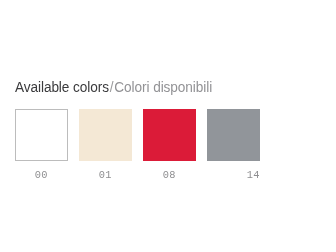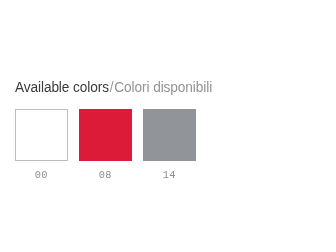--- a/index.html
+++ b/index.html
@@ -64,20 +64,21 @@
   }
   .swatch-cell {
     width: 53px;
     margin-right: 11px;
     display: flex;
     flex-direction: column;
     align-items: center;
   }
   .swatch-cell:last-child {
     margin-right: 0;
+    align-items: flex-end;
   }
   .swatch-chip {
     width: 53px;
     height: 52px;
     box-sizing: border-box;
     display: block;
   }
   .swatch-label {
     margin-top: 7px;
     font-size: 11.5px;
@@ -97,20 +98,24 @@
     <span class="title-en" style="color: rgb(59, 59, 61);">Available colors</span><span class="title-sep">/</span><span class="title-it" style="color: rgb(146, 146, 149);">Colori disponibili</span>
   </div>
 
   <div class="swatch-row">
 
     <div class="swatch-cell">
       <span class="swatch-chip" style="background: rgb(255, 255, 255); border: 1px solid rgb(188, 188, 188);"></span>
       <span class="swatch-label" style="color: rgb(142, 142, 144);">00</span>
     </div>
 
+    <div class="swatch-cell">
+      <span class="swatch-chip" style="background: rgb(244, 232, 213); border: 1px solid transparent;"></span>
+      <span class="swatch-label" style="color: rgb(142, 142, 144);">01</span>
+    </div>
 
     <div class="swatch-cell">
       <span class="swatch-chip" style="background: rgb(219, 27, 56); border: 1px solid transparent;"></span>
       <span class="swatch-label" style="color: rgb(142, 142, 144);">08</span>
     </div>
 
 
     <div class="swatch-cell">
       <span class="swatch-chip" style="background: rgb(145, 149, 154); border: 1px solid transparent;"></span>
       <span class="swatch-label" style="color: rgb(142, 142, 144);">14</span>

